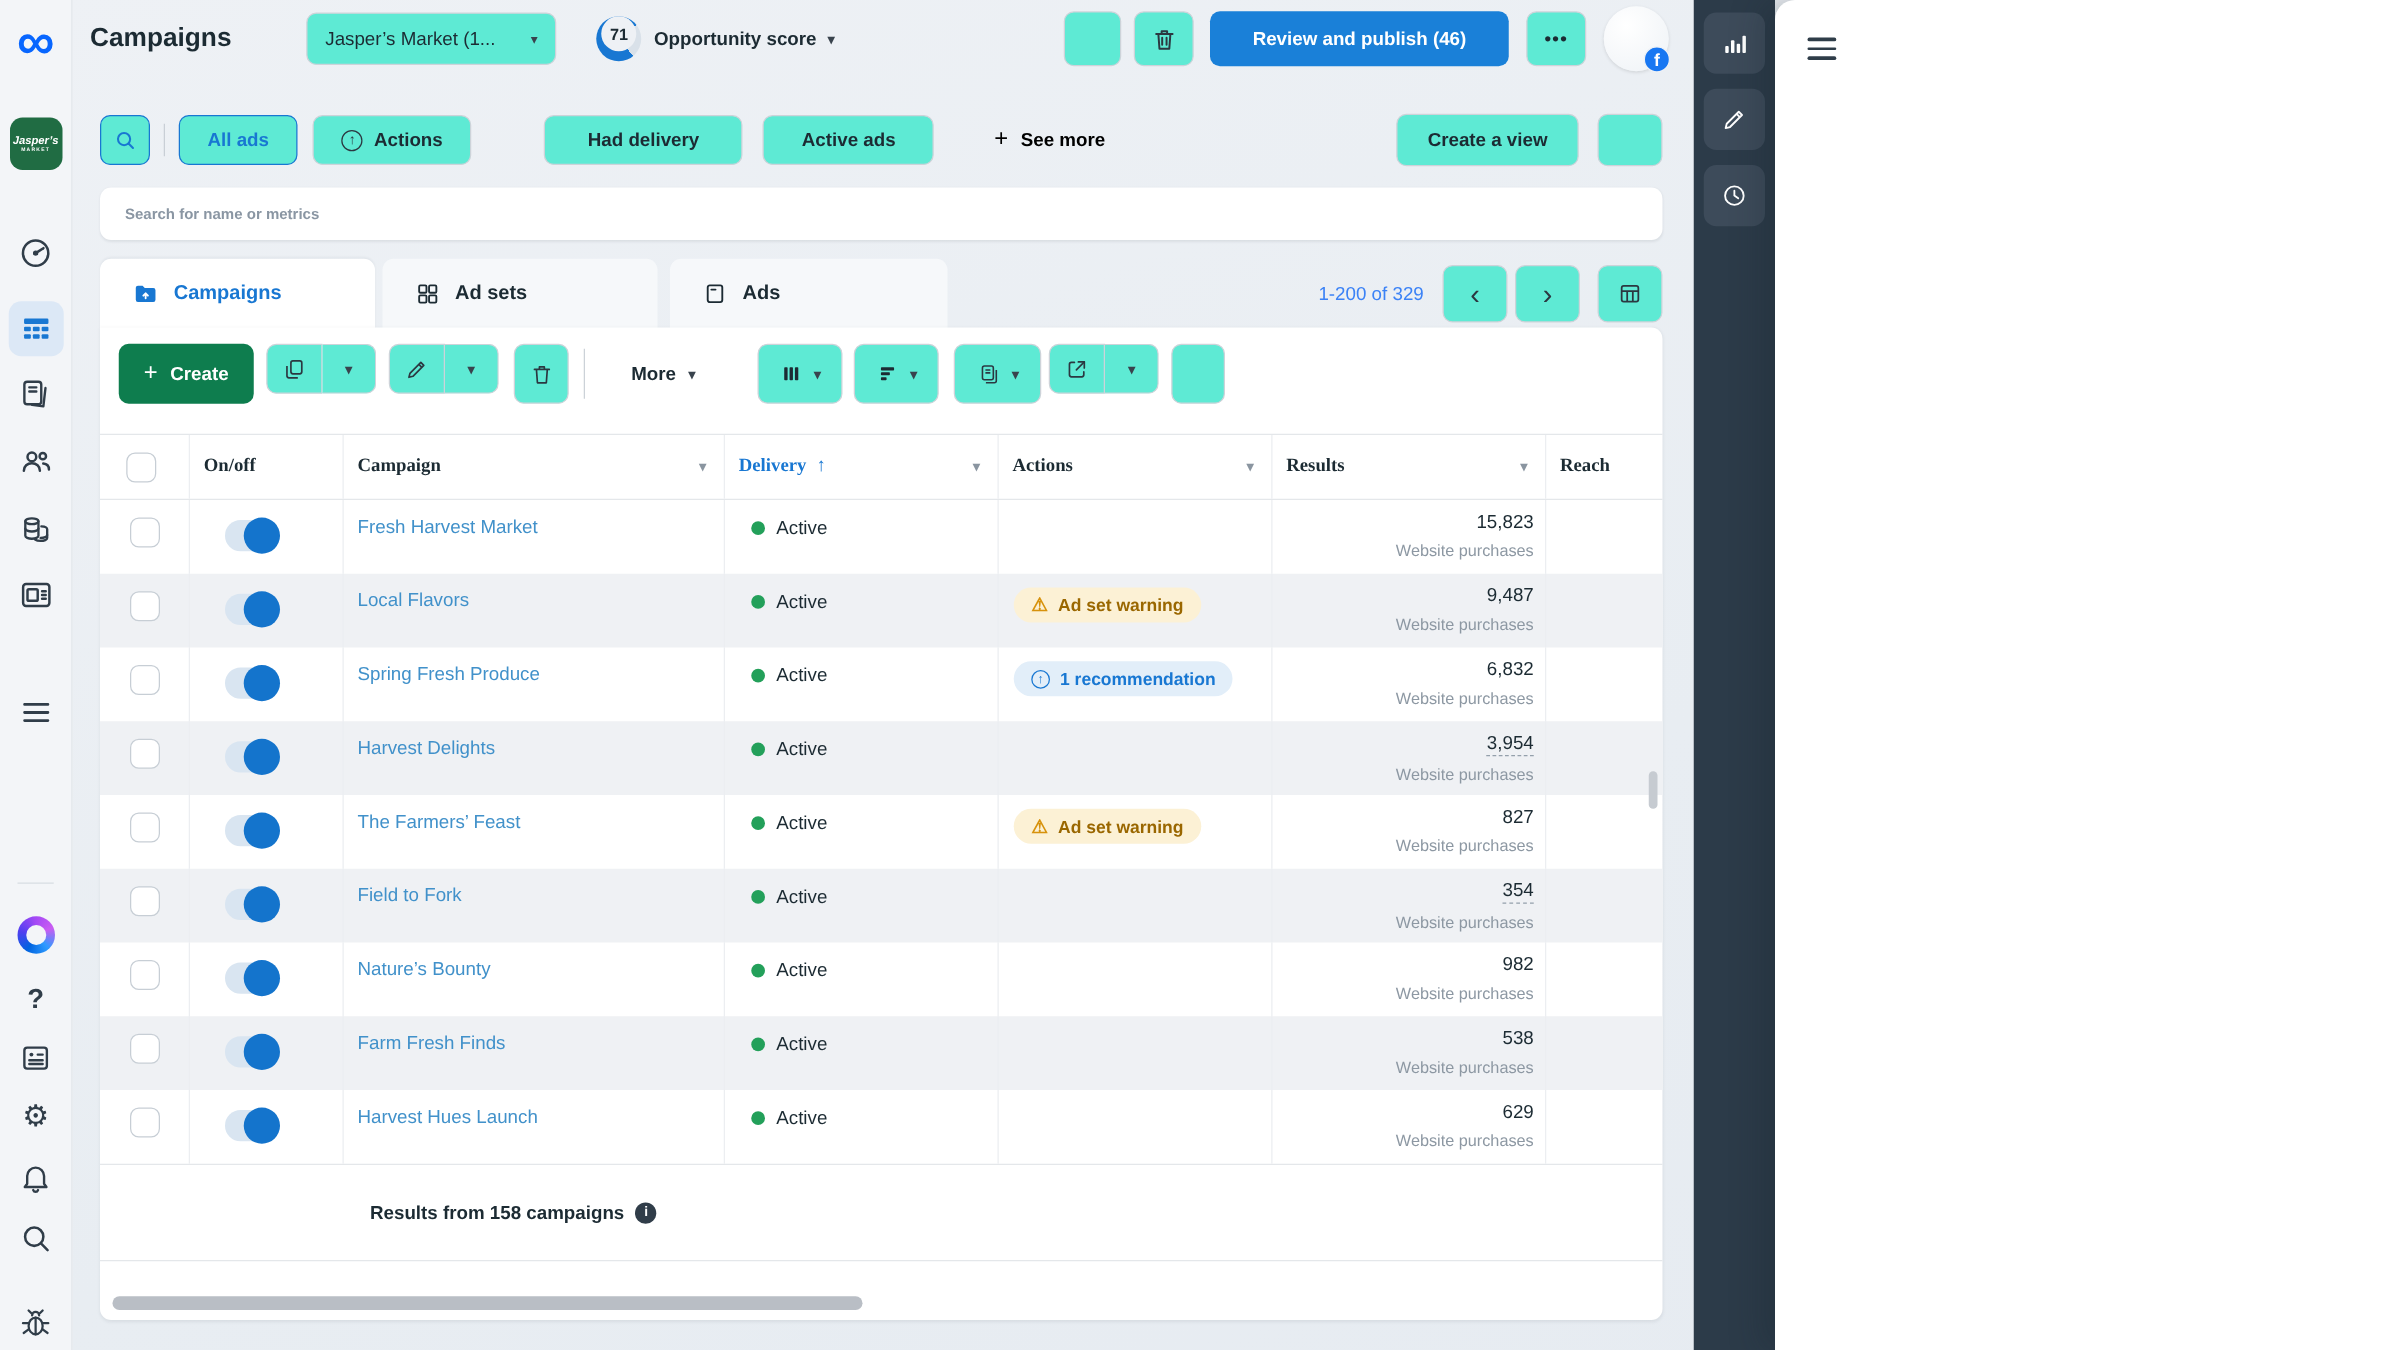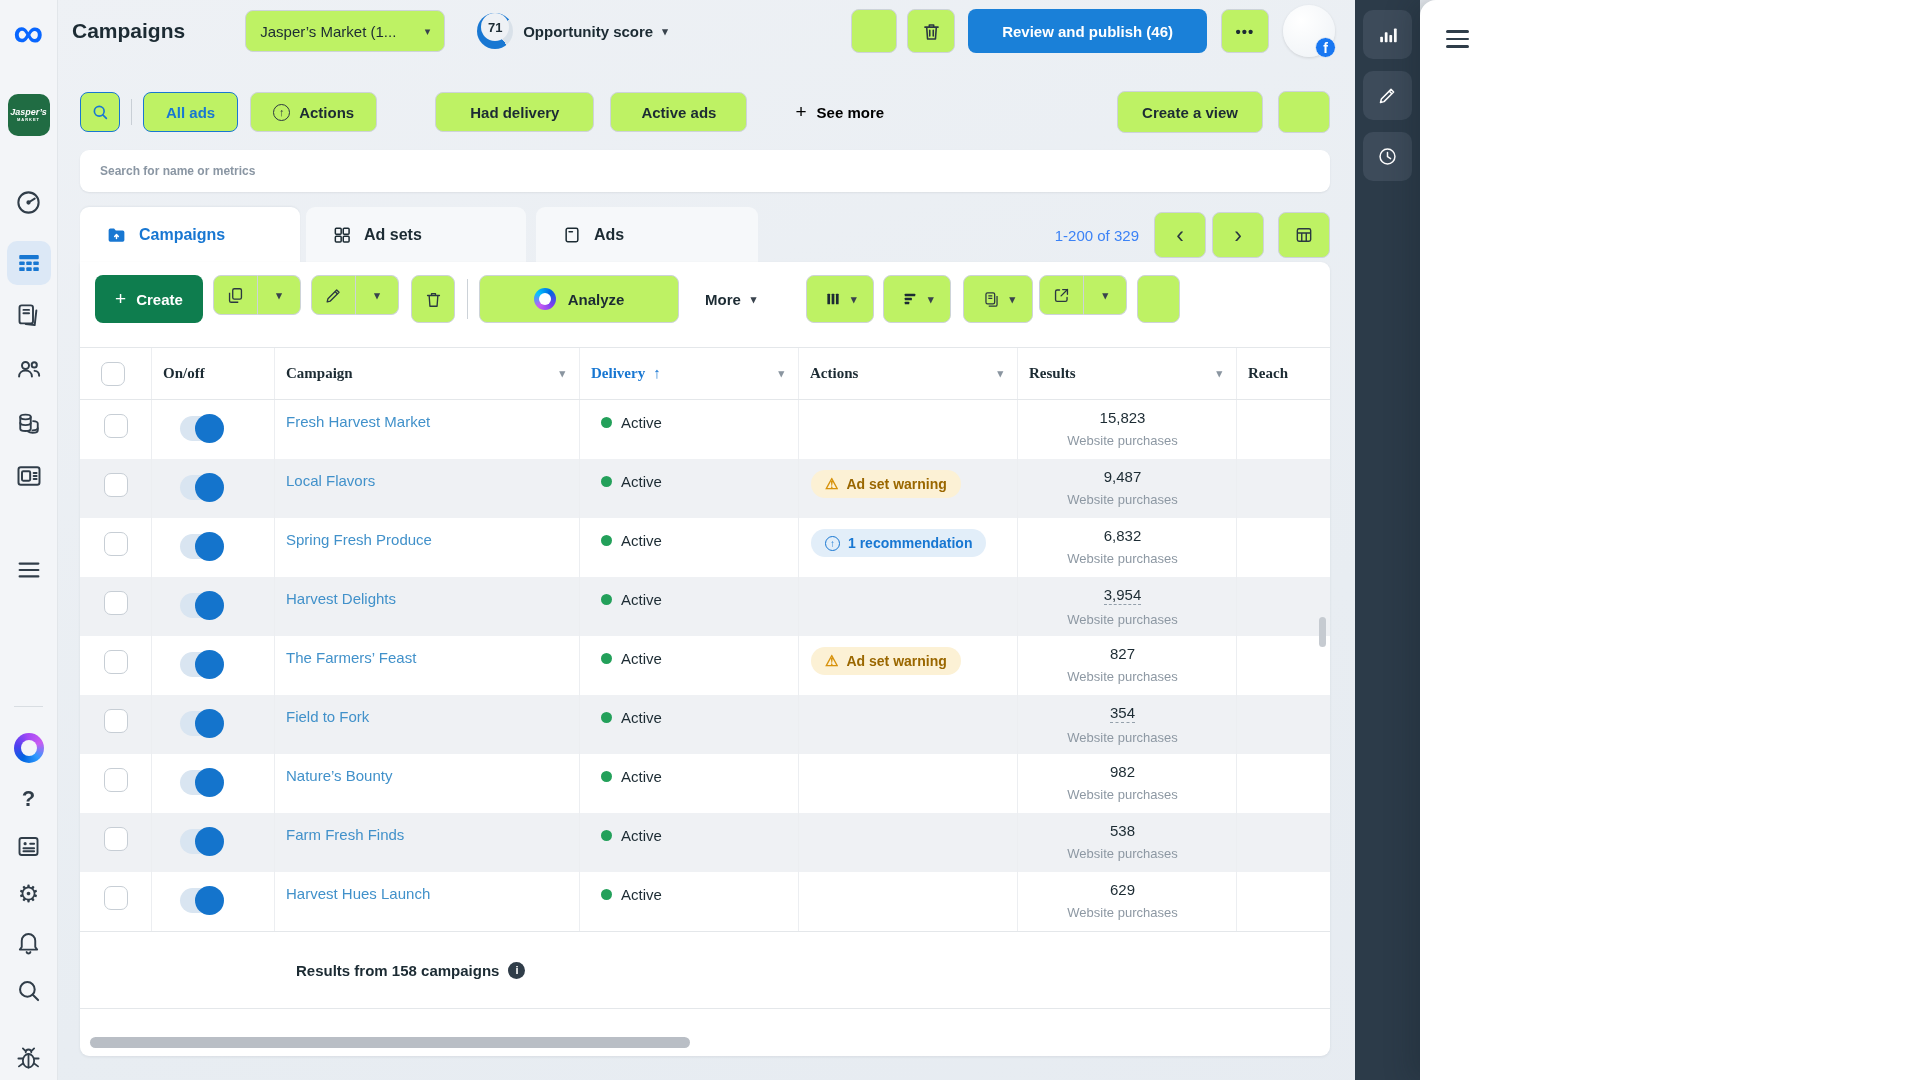--- a/index.html
+++ b/index.html
@@ -27,21 +27,21 @@
   .help-q { font-size:22px; font-weight:600; color:#303d49; }
   .gear-glyph { font-size:24px; line-height:1; }
 
   
   .main { position:absolute; left:58px; top:0; width:1297px; height:1080px; }
 
   
   .topbar { position:absolute; left:0; top:0; right:0; height:62px;
     display:flex; align-items:center; padding:0 20px 0 14px; }
   .page-title { font-size:21px; font-weight:700; }
-  .btn { background:#bef264; border:1px solid #cdd3d9; border-radius:8px; height:40px;
+  .btn { background:#5eead4; border:1px solid #cdd3d9; border-radius:8px; height:40px;
     display:inline-flex; align-items:center; justify-content:center; gap:8px;
     font-size:15px; font-weight:600; color:#1c2b33; cursor:pointer; }
   .account-btn { margin-left:60px; width:200px; height:42px; justify-content:space-between; padding:0 14px; font-weight:400; }
   .caret { font-size:11px; color:#39434d; }
   .gauge { margin-left:32px; width:36px; height:36px; border-radius:50%;
     background:conic-gradient(from 140deg,#1877d2 0 272deg,#d9e1e9 272deg 360deg);
     display:flex; align-items:flex-start; justify-content:center; }
   .gauge b { width:28px; height:28px; border-radius:50%; background:#eef1f5;
     display:flex; align-items:center; justify-content:center; font-size:13px; }
   .opp-label { margin-left:10px; font-size:15px; font-weight:600; display:flex; align-items:center; gap:9px; }
@@ -150,21 +150,21 @@
   .dot { width:11px; height:11px; border-radius:50%; background:#23a05a; margin-top:3px; }
   .status { font-size:15px; }
   .c-actions { padding:11px 0 0 12px; }
   .badge { display:inline-flex; align-items:center; gap:8px; height:28px; padding:0 14px;
     border-radius:14px; font-size:14px; font-weight:700; cursor:pointer; }
   .warn { background:#fcf1d5; color:#9a6700; }
   .warn-ico { color:#d7920c; font-size:15px; }
   .rec { background:#e2eef9; color:#1877d2; }
   .rec-ico { width:15px; height:15px; border:1.6px solid #1877d2; border-radius:50%;
     font-size:10px; line-height:13px; text-align:center; flex:none; }
-  .c-results { display:flex; flex-direction:column; align-items:center; padding:9px 9px 0 0; }
+  .c-results { display:flex; flex-direction:column; align-items:flex-end; padding:9px 9px 0 0; }
   .rval { font-size:15px; }
   .rval.est { border-bottom:1px dashed #94a0ab; padding-bottom:1px; }
   .rlabel { font-size:13px; color:#8d98a3; margin-top:7px; }
 
   .tfoot { height:78px; border-top:1px solid #e4e7ea; border-bottom:1px solid #e4e7ea;
     display:flex; align-items:center; padding-left:216px; gap:9px; }
   .tfoot b { font-size:15px; font-weight:600; }
   .info-ico { width:17px; height:17px; border-radius:50%; background:#303d49; color:#fff;
     font-size:11px; font-weight:700; display:flex; align-items:center; justify-content:center; cursor:pointer; }
 
@@ -406,26 +406,20 @@
         <button class="btn">
             <span class="caret">▾</span>
           </button>
       </div>
       <button class="btn tb lone-ico">
         <svg width="19" height="19" viewBox="0 0 24 24" fill="none" stroke="#2b3841" stroke-width="1.7" stroke-linecap="round" stroke-linejoin="round">
             <path d="M4.5 7h15M9.5 7V4.5h5V7M6.5 7l1 13.5h9l1-13.5"></path>
           </svg>
       </button>
       <div class="tb-div"></div>
-      <button class="btn tb analyze-btn">
-        <span class="ana-ring">
-            <span></span>
-          </span>
-        <span>Analyze</span>
-      </button>
       <button class="btn tb more-flat">
         <span>More</span>
         <span class="caret">▾</span>
       </button>
       <button class="btn tb cols-btn">
         <svg width="18" height="18" viewBox="0 0 24 24" fill="#1c2b33">
             <rect x="4.5" y="5" width="3.6" height="14" rx="0.8"></rect>
             <rect x="10.2" y="5" width="3.6" height="14" rx="0.8"></rect>
             <rect x="15.9" y="5" width="3.6" height="14" rx="0.8"></rect>
           </svg>

